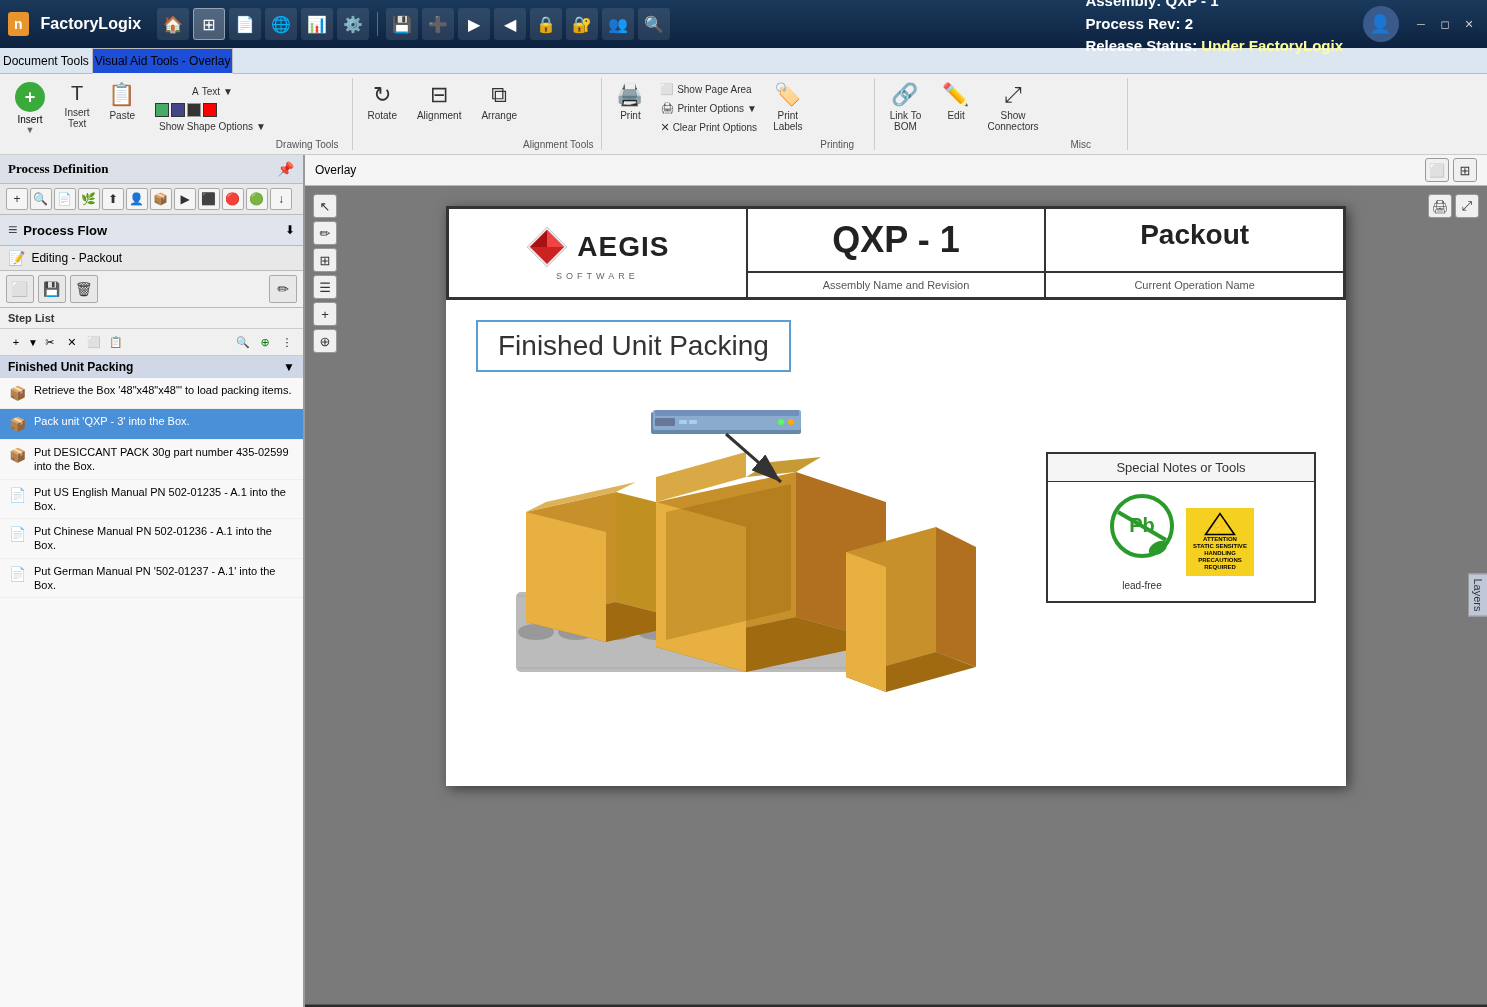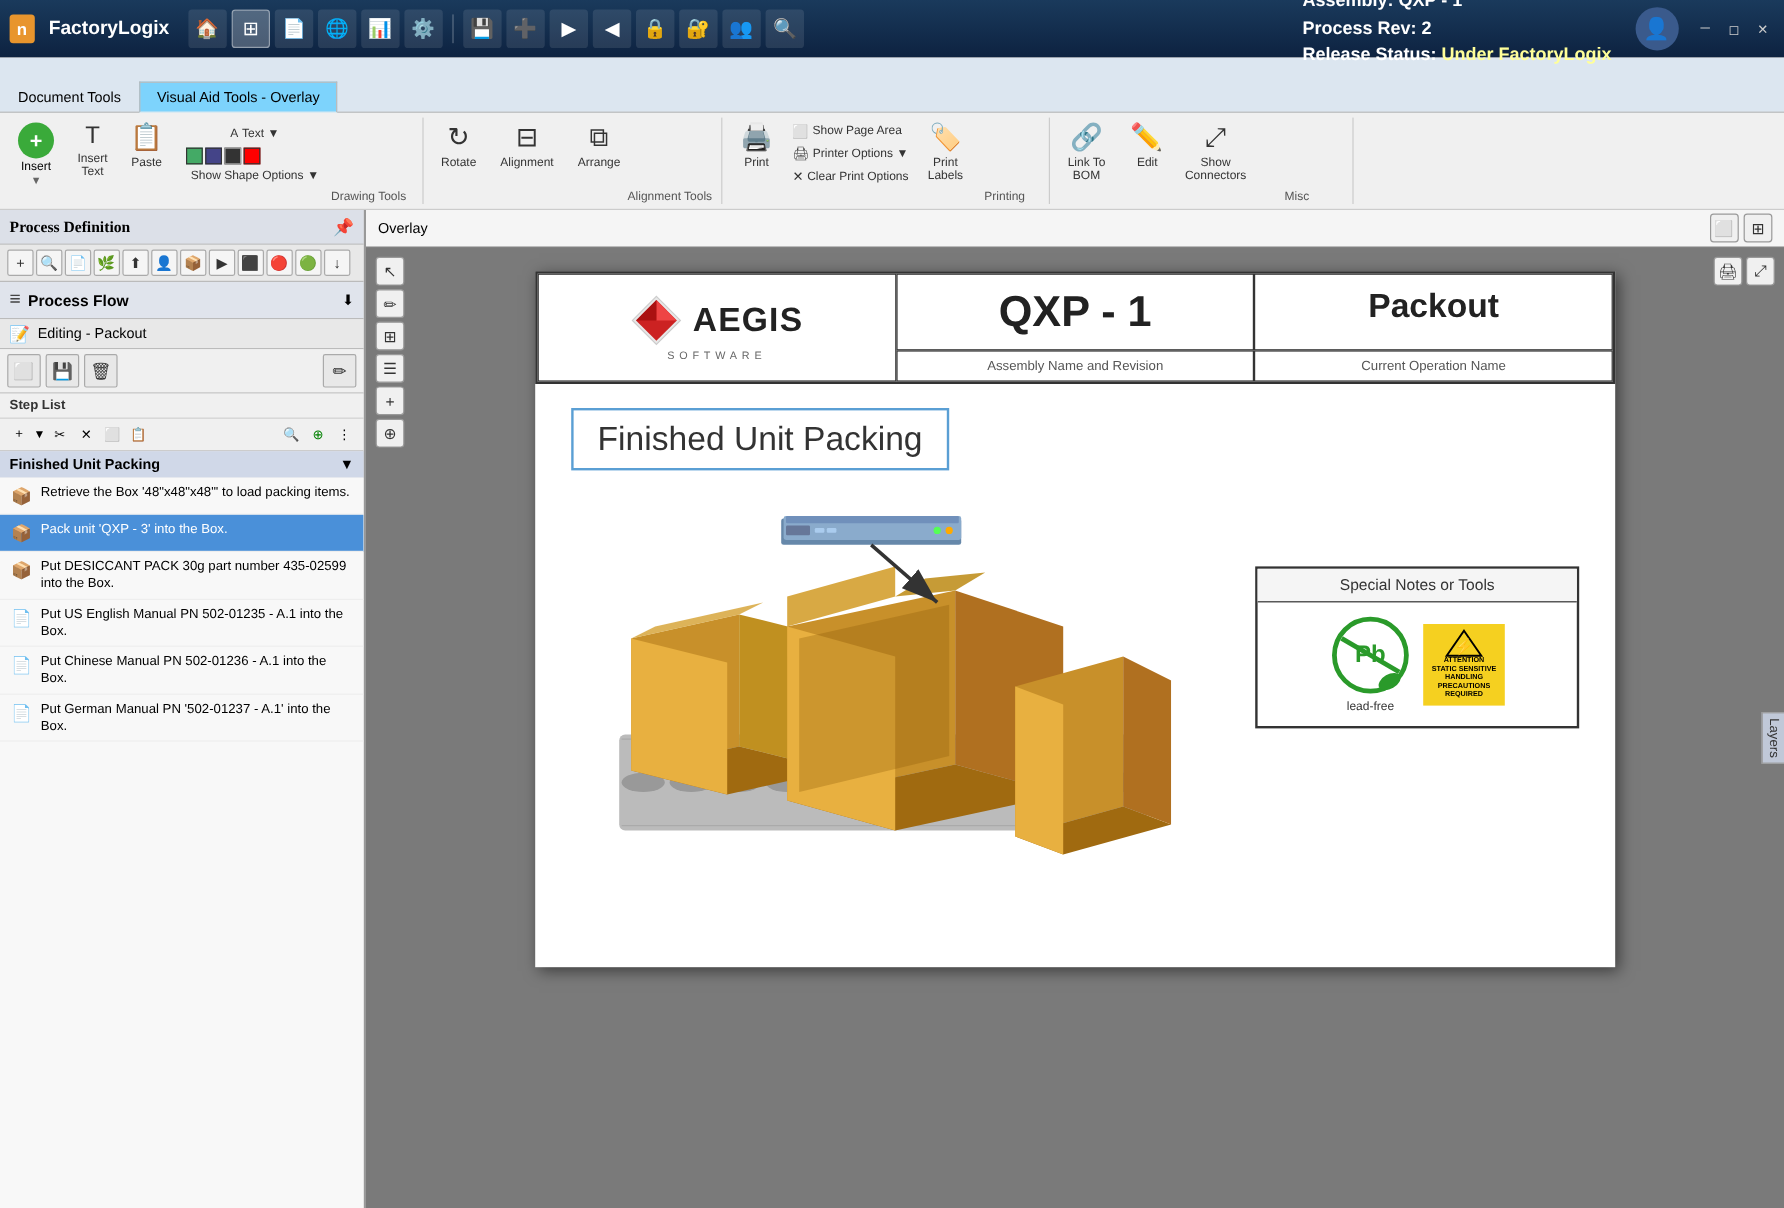--- a/index.html
+++ b/index.html
@@ -90,29 +90,28 @@
     #ribbon {
       background: #f0f0f0;
       border-bottom: 1px solid #ccc;
     }
     #ribbon-tabs {
       display: flex;
       background: #dce6f0;
       border-bottom: 1px solid #bbb;
     }
     .ribbon-tab {
-      padding: 5px 14px;
+      padding: 5px 2px;
       font-size: 12px;
       cursor: pointer;
       border: 1px solid transparent;
       border-bottom: none;
-      margin-top: 20px;
     }
     .ribbon-tab.active {
-      background: #7dd3fc;
+      background: #1d4ed8;
       border-color: #bbb;
       border-bottom: 1px solid #f0f0f0;
       margin-bottom: -1px;
     }
     #ribbon-content {
       display: flex;
       align-items: stretch;
       padding: 4px 0;
       height: 80px;
     }
@@ -946,21 +945,21 @@
                   </marker>
                 </defs>
               </svg>
             </div>
 
             <div style="margin-top: 60px;">
               <div class="special-notes">
                 <div class="special-notes-header">Special Notes or Tools</div>
                 <div class="special-notes-body">
 
-                  <div style="display:flex;flex-direction:column;align-items:center;gap:4px;">
+                  <div style="display:flex;flex-direction:column;align-items:center;gap:20px;">
                     <div style="position:relative;width:68px;height:68px;">
                       <svg width="68" height="68" viewBox="0 0 68 68">
                         <circle cx="34" cy="34" r="30" fill="white" stroke="#2a9a2a" stroke-width="4"></circle>
 
                         <text x="34" y="40" font-size="20" font-weight="bold" fill="#2a9a2a" text-anchor="middle">Pb</text>
                         <line x1="10" y1="20" x2="58" y2="48" stroke="#2a9a2a" stroke-width="4"></line>
 
                         <ellipse cx="50" cy="56" rx="10" ry="6" fill="#2a9a2a" transform="rotate(-30 50 56)"></ellipse>
                       </svg>
                     </div>

